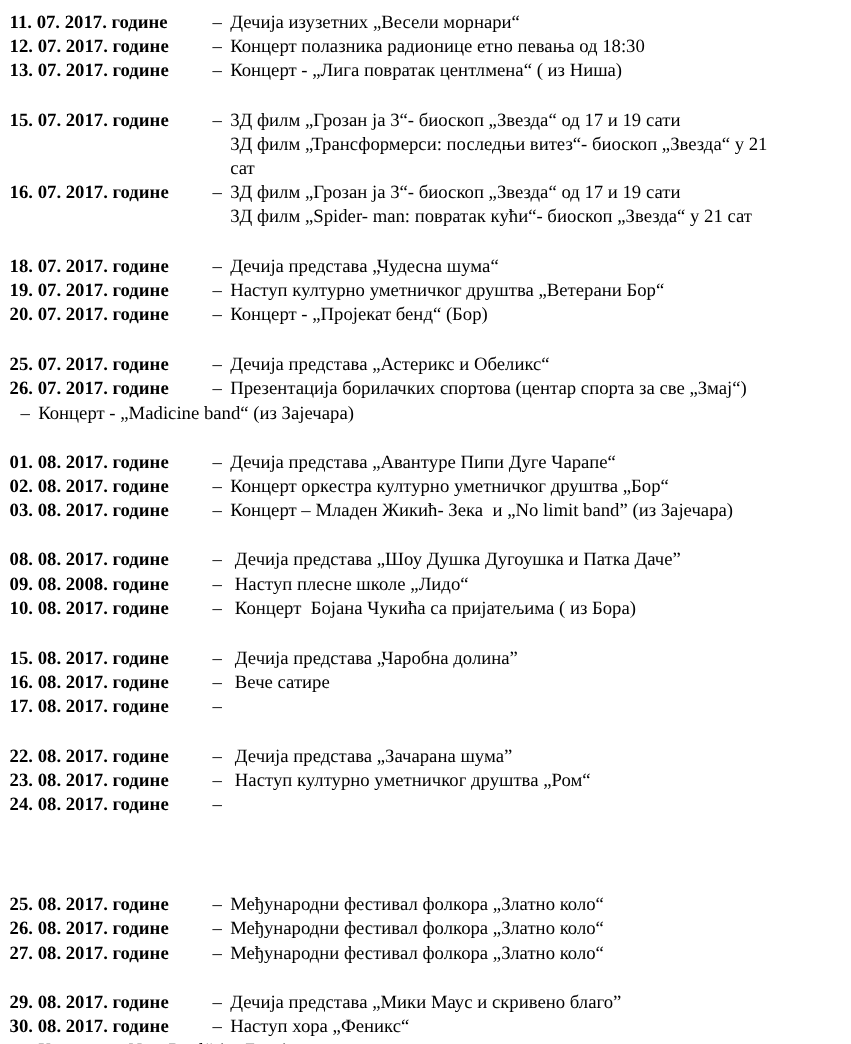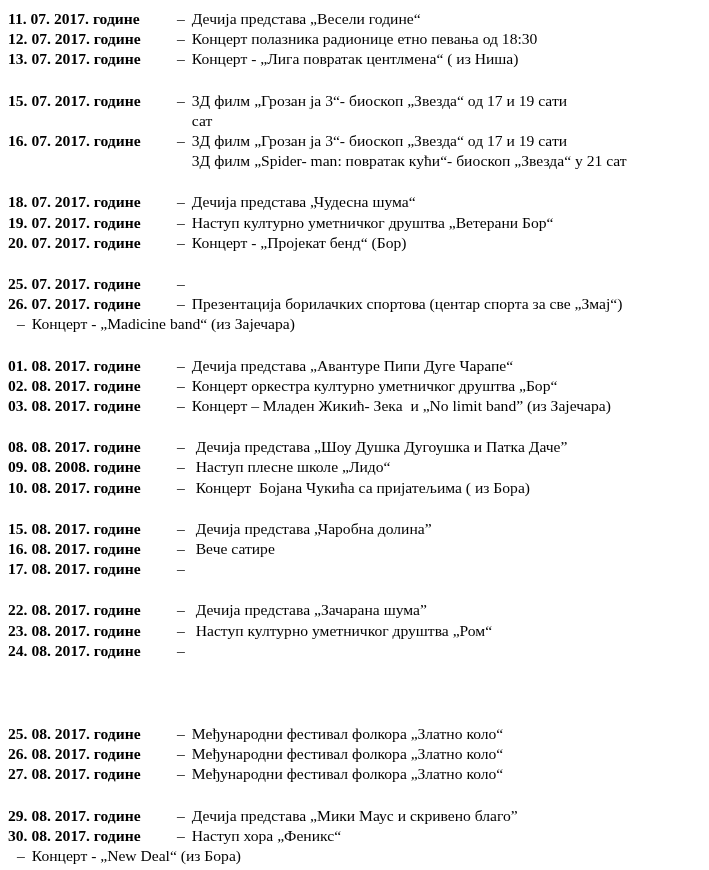--- a/index.html
+++ b/index.html
@@ -54,21 +54,21 @@
 </head>
 <body>
 
 <div class="page">
   <div>
       <div class="group">
         <div class="row">
     <span class="date">11. 07. 2017. године</span>
     <span class="sep">–</span>
     <div class="desc">
-            <div class="line">Дечија представа „Весели године“</div>
+            <div class="line">Дечија изузетних „Весели морнари“</div>
           </div>
   </div>
         <div class="row">
     <span class="date">12. 07. 2017. године</span>
     <span class="sep">–</span>
     <div class="desc">
             <div class="line">Концерт полазника радионице етно певања од 18:30</div>
           </div>
   </div>
         <div class="row">
@@ -78,20 +78,21 @@
             <div class="line">Концерт - „Лига повратак центлмена“ ( из Ниша)</div>
           </div>
   </div>
       </div>
       <div class="group">
         <div class="row">
     <span class="date">15. 07. 2017. године</span>
     <span class="sep">–</span>
     <div class="desc">
             <div class="line">3Д филм „Грозан ја 3“- биоскоп „Звезда“ од 17 и 19 сати</div>
+            <div class="line">3Д филм „Трансформерси: последњи витез“- биоскоп „Звезда“ у 21</div>
             <div class="line">сат</div>
           </div>
   </div>
         <div class="row">
     <span class="date">16. 07. 2017. године</span>
     <span class="sep">–</span>
     <div class="desc">
             <div class="line">3Д филм „Грозан ја 3“- биоскоп „Звезда“ од 17 и 19 сати</div>
             <div class="line">3Д филм „Spider- man: повратак кући“- биоскоп „Звезда“ у 21 сат</div>
           </div>
@@ -117,20 +118,23 @@
     <span class="sep">–</span>
     <div class="desc">
             <div class="line">Концерт - „Пројекат бенд“ (Бор)</div>
           </div>
   </div>
       </div>
       <div class="group">
         <div class="row">
     <span class="date">25. 07. 2017. године</span>
     <span class="sep">–</span>
+    <div class="desc">
+            <div class="line">Дечија представа „Астерикс и Обеликс“</div>
+          </div>
   </div>
         <div class="row">
     <span class="date">26. 07. 2017. године</span>
     <span class="sep">–</span>
     <div class="desc">
             <div class="line">Презентација борилачких спортова (центар спорта за све „Змај“)</div>
           </div>
   </div>
         <div class="row">
     <span class="sep">–</span>

